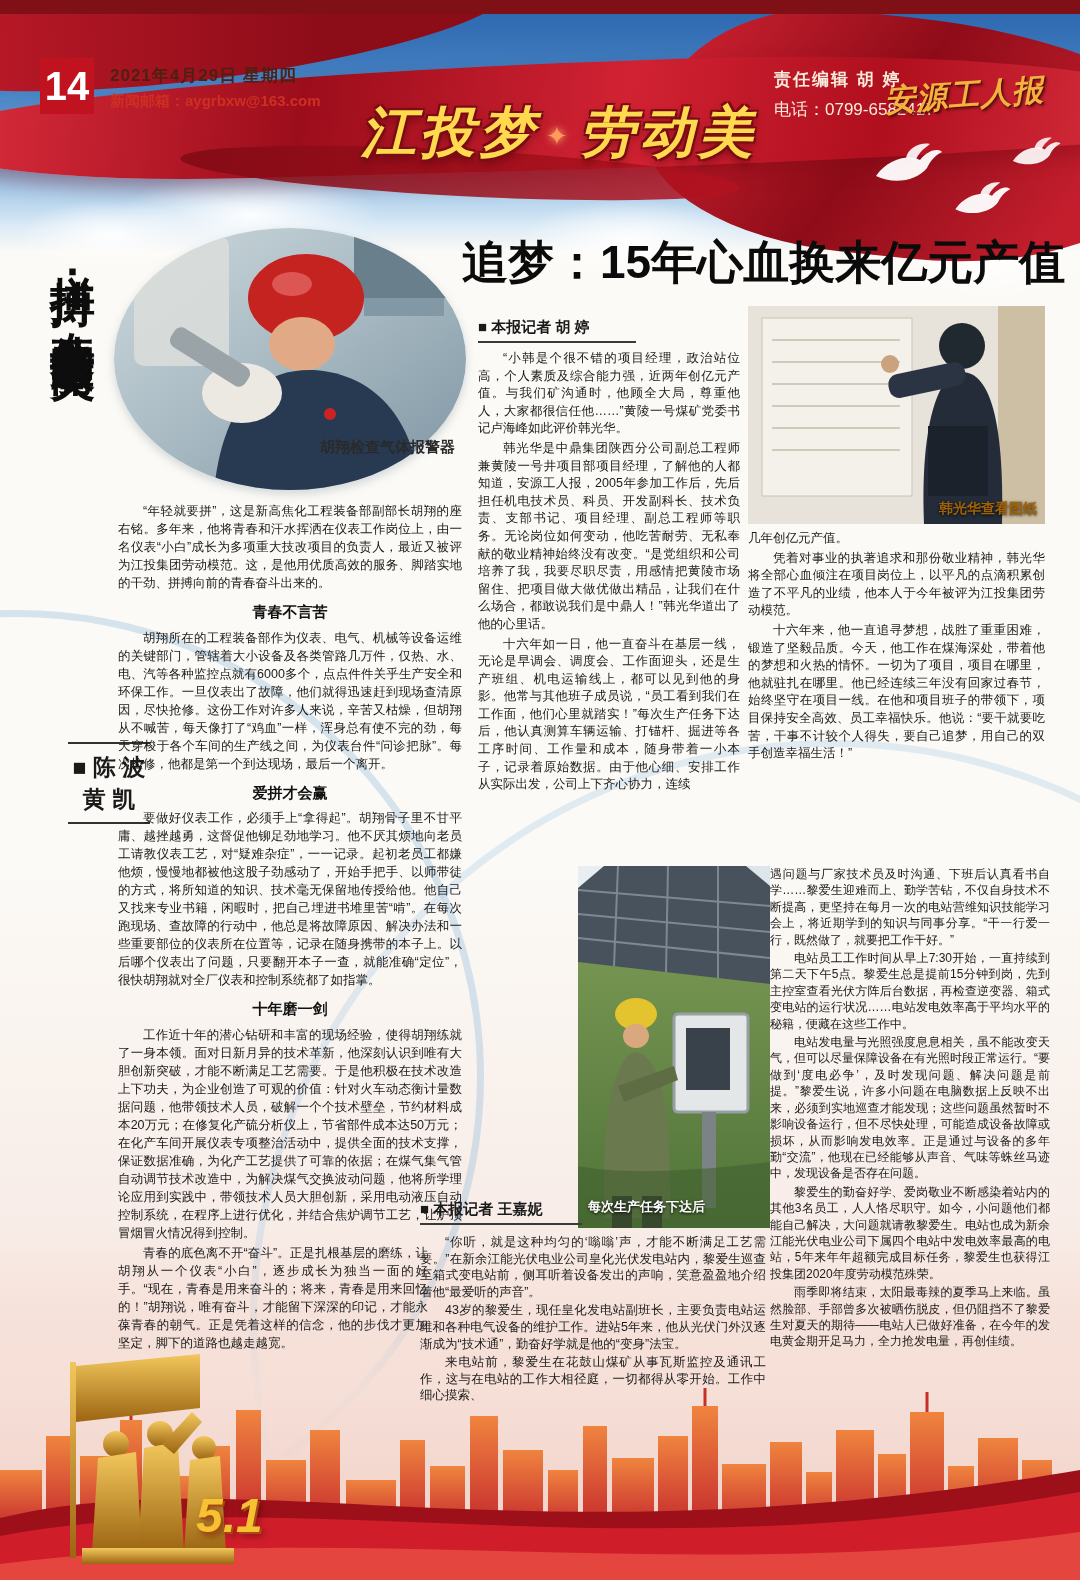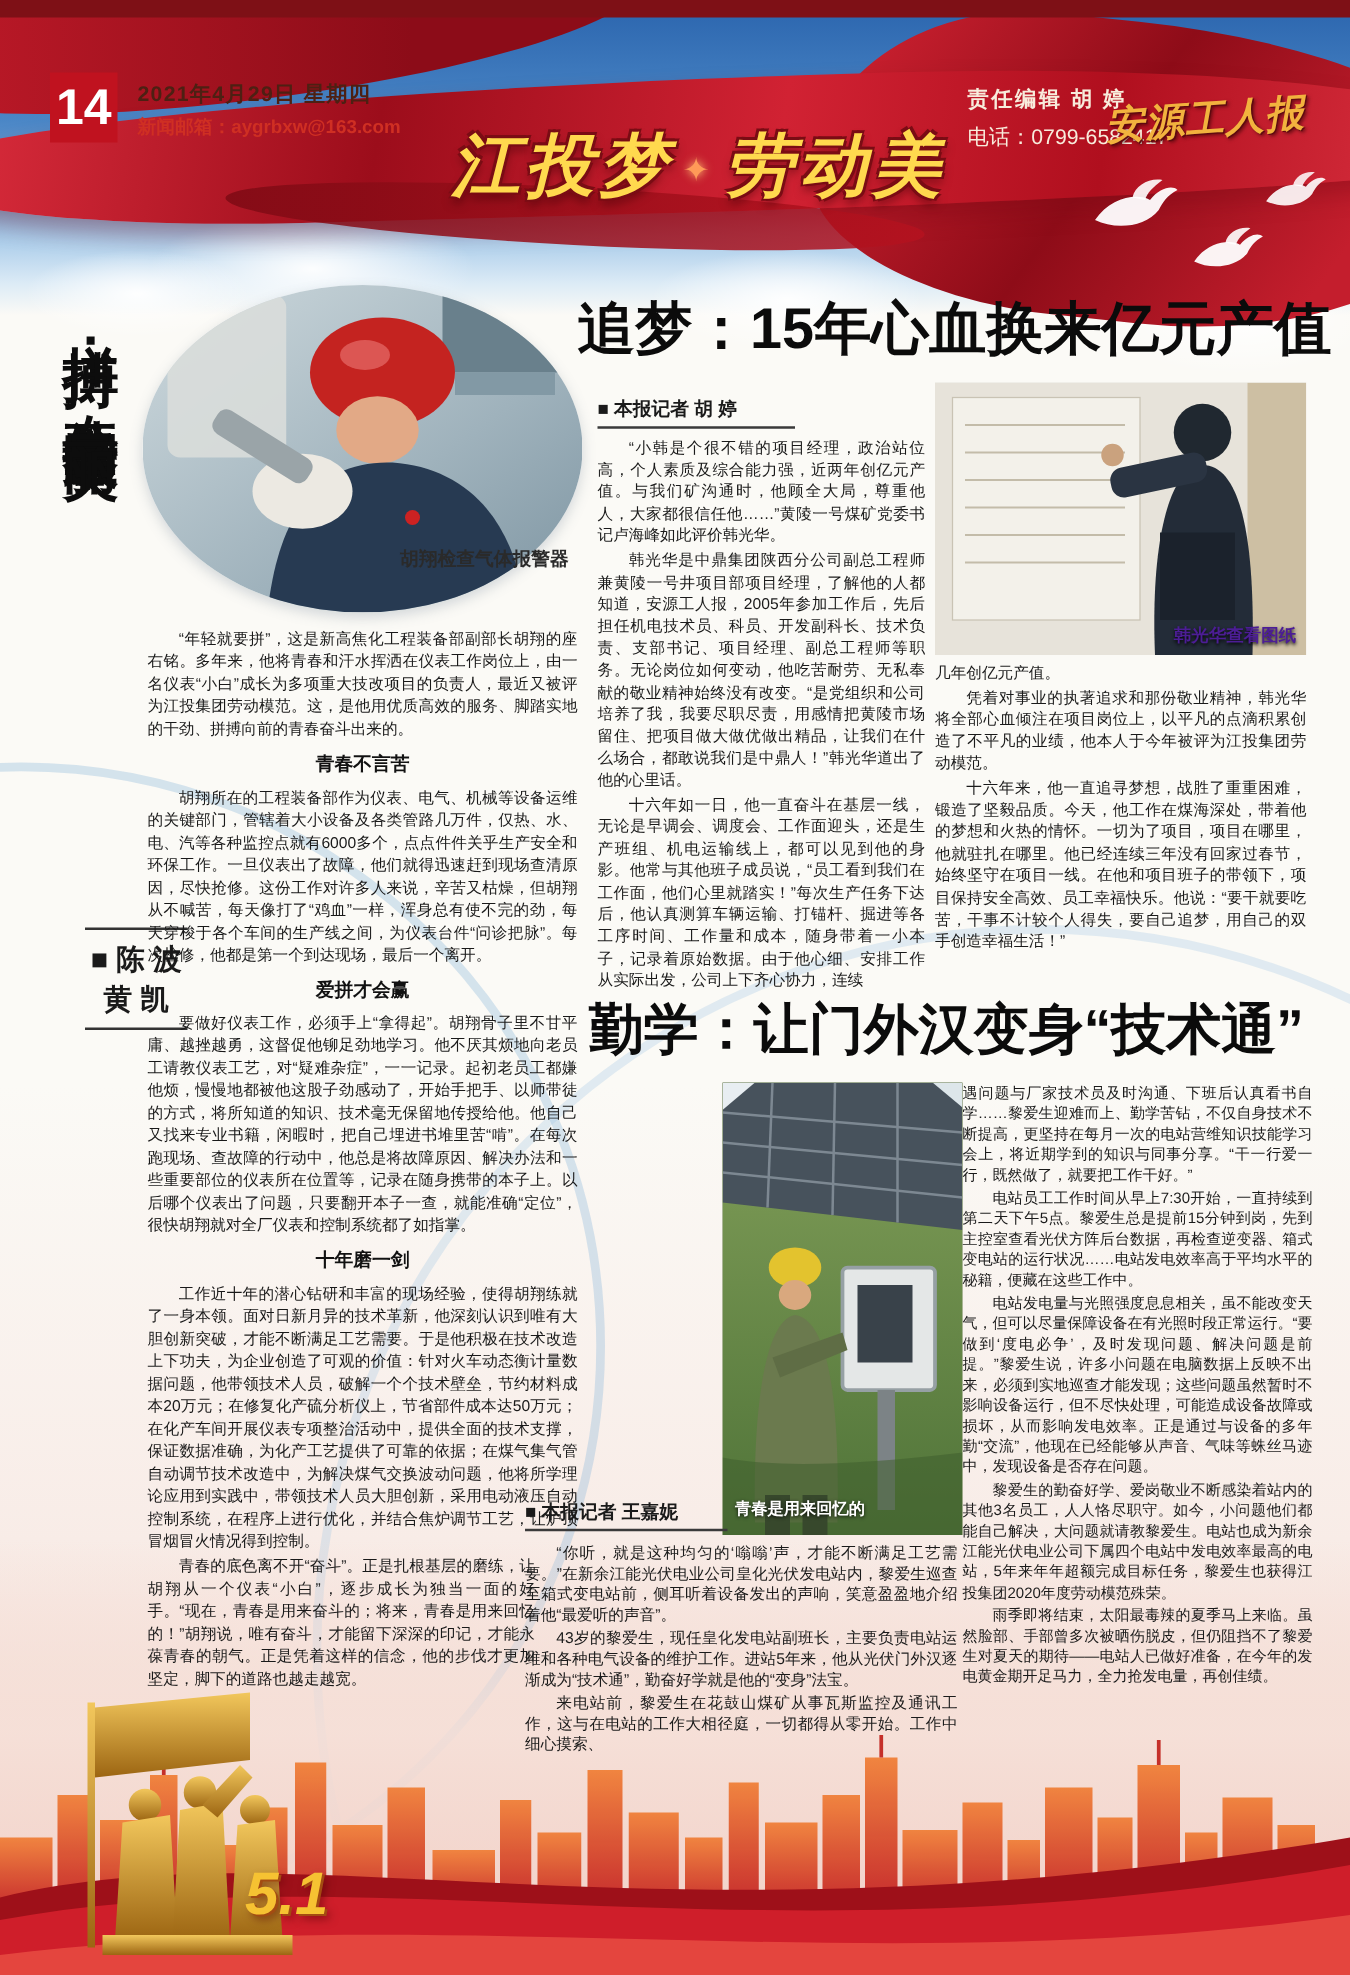--- a/index.html
+++ b/index.html
@@ -55,21 +55,21 @@
   .caption-hu{position:absolute;top:438px;left:320px;z-index:3;font-size:15px;font-weight:700;color:#2a2a2a;}
   .pinbo-text{position:absolute;top:502px;left:118px;width:344px;z-index:3;font-size:12.5px;line-height:1.44;color:#191919;}
   .pinbo-text .closing{padding-right:34px;}
   .zm-title{position:absolute;top:232px;left:462px;width:586px;z-index:3;text-align:center;
       font-size:46px;font-weight:900;color:#0b0b0b;letter-spacing:0px;white-space:nowrap;}
   .zm-byline{position:absolute;top:318px;left:478px;z-index:3;font-size:15px;font-weight:700;
       border-bottom:2px solid #3a3a3a;padding:0 46px 4px 0;}
   .zm-col1{position:absolute;top:350px;left:478px;width:262px;z-index:3;font-size:12.5px;line-height:17.6px;}
   .zm-col2{position:absolute;top:306px;left:748px;width:297px;z-index:3;font-size:12.5px;line-height:17.6px;}
   .photo-han{position:relative;width:297px;height:218px;overflow:hidden;margin-bottom:6px;background:#e9e6df;}
-  .caption-han{position:absolute;bottom:6px;right:8px;color:#4c1d95;font-size:14px;font-weight:700;
+  .caption-han{position:absolute;bottom:6px;right:8px;color:#a16207;font-size:14px;font-weight:700;
       text-shadow:0 1px 3px rgba(0,0,0,.9);}
   .qx-title{position:absolute;top:794px;left:466px;width:582px;z-index:3;text-align:center;
       font-size:44px;font-weight:900;color:#0b0b0b;white-space:nowrap;}
   .photo-li{position:absolute;top:866px;left:578px;width:192px;height:362px;overflow:hidden;z-index:2;background:#6d8452;}
   .caption-li{position:absolute;bottom:12px;left:10px;color:#fff;font-size:13px;font-weight:700;
       text-shadow:0 1px 3px rgba(0,0,0,.9);}
   .qx-colright{position:absolute;top:866px;left:770px;width:280px;z-index:3;font-size:12px;line-height:16.4px;}
   .qx-byline{position:absolute;top:1200px;left:420px;z-index:3;font-size:15px;font-weight:700;
       border-bottom:2px solid #3a3a3a;padding:0 40px 4px 0;}
   .qx-colleft{position:absolute;top:1234px;left:420px;width:346px;z-index:3;font-size:12.5px;line-height:16.6px;}
@@ -195,21 +195,20 @@
         <circle cx="142" cy="58" r="9" fill="#caa27e"></circle>
         <rect x="180" y="120" width="60" height="70" fill="#1b222c"></rect>
       </svg>
       <div class="caption-han">韩光华查看图纸</div>
     </div>
     <p class="noindent">几年创亿元产值。</p>
     <p>凭着对事业的执著追求和那份敬业精神，韩光华将全部心血倾注在项目岗位上，以平凡的点滴积累创造了不平凡的业绩，他本人于今年被评为江投集团劳动模范。</p>
     <p>十六年来，他一直追寻梦想，战胜了重重困难，锻造了坚毅品质。今天，他工作在煤海深处，带着他的梦想和火热的情怀。一切为了项目，项目在哪里，他就驻扎在哪里。他已经连续三年没有回家过春节，始终坚守在项目一线。在他和项目班子的带领下，项目保持安全高效、员工幸福快乐。他说：“要干就要吃苦，干事不计较个人得失，要自己追梦，用自己的双手创造幸福生活！”</p>
   </div>
 
-  <div class="qx-title">勤学：让门外汉变身“技术通”</div>
 
   <div class="photo-li">
     <svg class="photo-svg" viewBox="0 0 192 362">
       <defs>
         <linearGradient id="grass" x1="0" y1="0" x2="0" y2="1">
           <stop offset="0" stop-color="#83a05a"></stop>
             <stop offset="1" stop-color="#4f7338"></stop>
         </linearGradient>
       </defs>
       <rect width="192" height="362" fill="url(#grass)"></rect>
@@ -228,21 +227,21 @@
       <rect x="108" y="162" width="44" height="62" fill="#39424a"></rect>
       <rect x="124" y="246" width="14" height="96" fill="#7c8386"></rect>
       <ellipse cx="58" cy="148" rx="21" ry="16" fill="#e3c32e"></ellipse>
       <ellipse cx="58" cy="170" rx="13" ry="12" fill="#d9a87e"></ellipse>
       <path d="M26 352 C24 260,34 190,58 186 C84 190,94 250,92 352 Z" fill="#6b7a4e"></path>
       <path d="M40 220 L96 200 L100 214 L46 236 Z" fill="#5f6d45"></path>
       <rect x="34" y="330" width="20" height="32" fill="#2e2e2a"></rect>
       <rect x="64" y="330" width="20" height="32" fill="#2e2e2a"></rect>
       <path d="M0 300 Q60 312 192 296 L192 362 L0 362 Z" fill="#3f5e2e" opacity=".55"></path>
     </svg>
-    <div class="caption-li">青春是用来回忆的</div>
+    <div class="caption-li">每次生产任务下达后</div>
   </div>
 
   <div class="qx-colright art">
     <p class="noindent">遇问题与厂家技术员及时沟通、下班后认真看书自学……黎爱生迎难而上、勤学苦钻，不仅自身技术不断提高，更坚持在每月一次的电站营维知识技能学习会上，将近期学到的知识与同事分享。“干一行爱一行，既然做了，就要把工作干好。”</p>
     <p>电站员工工作时间从早上7:30开始，一直持续到第二天下午5点。黎爱生总是提前15分钟到岗，先到主控室查看光伏方阵后台数据，再检查逆变器、箱式变电站的运行状况……电站发电效率高于平均水平的秘籍，便藏在这些工作中。</p>
     <p>电站发电量与光照强度息息相关，虽不能改变天气，但可以尽量保障设备在有光照时段正常运行。“要做到‘度电必争’，及时发现问题、解决问题是前提。”黎爱生说，许多小问题在电脑数据上反映不出来，必须到实地巡查才能发现；这些问题虽然暂时不影响设备运行，但不尽快处理，可能造成设备故障或损坏，从而影响发电效率。正是通过与设备的多年勤“交流”，他现在已经能够从声音、气味等蛛丝马迹中，发现设备是否存在问题。</p>
     <p>黎爱生的勤奋好学、爱岗敬业不断感染着站内的其他3名员工，人人恪尽职守。如今，小问题他们都能自己解决，大问题就请教黎爱生。电站也成为新余江能光伏电业公司下属四个电站中发电效率最高的电站，5年来年年超额完成目标任务，黎爱生也获得江投集团2020年度劳动模范殊荣。</p>
     <p>雨季即将结束，太阳最毒辣的夏季马上来临。虽然脸部、手部曾多次被晒伤脱皮，但仍阻挡不了黎爱生对夏天的期待——电站人已做好准备，在今年的发电黄金期开足马力，全力抢发电量，再创佳绩。</p>
   </div>
 

